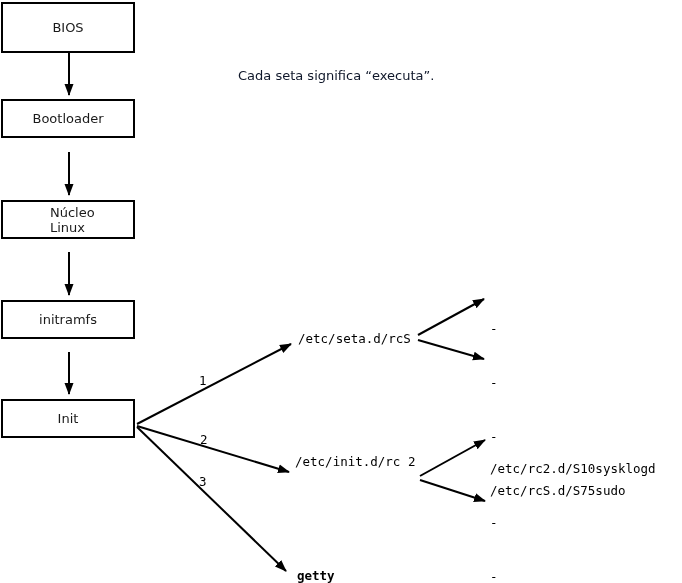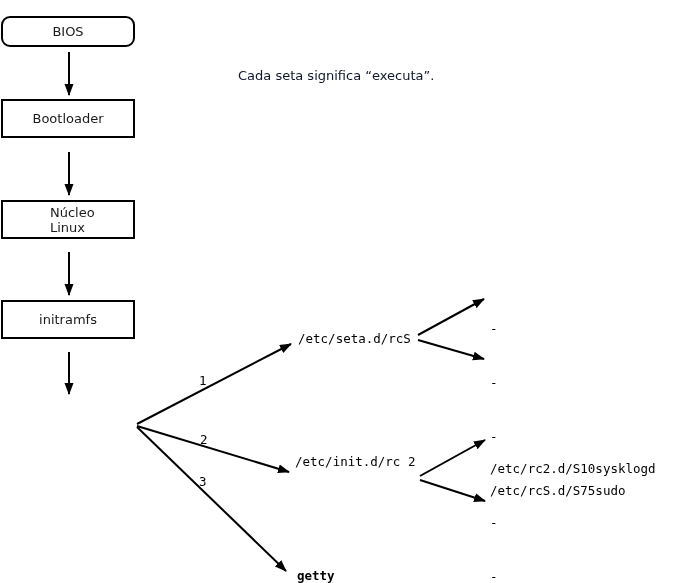--- a/index.html
+++ b/index.html
@@ -89,24 +89,25 @@
       <line x1="418" y1="335" x2="484" y2="299" marker-end="url(#ah)"></line>
       <line x1="418" y1="340" x2="484" y2="359" marker-end="url(#ah)"></line>
 
       <line x1="420" y1="476" x2="485" y2="440" marker-end="url(#ah)"></line>
       <line x1="420" y1="480" x2="485" y2="501" marker-end="url(#ah)"></line>
     </g>
   </svg>
 
   <div class="note">Cada seta significa “executa”.</div>
 
-  <div class="box" style="top:16px; height:31px;border-radius:9px;">BIOS</div>
+  <div class="box" style="top:2px; height:51px;">BIOS</div>
   <div class="box" style="top:99px;">Bootloader</div>
   <div class="box" style="top:200px;padding-left:47px;">Núcleo Linux</div>
   <div class="box" style="top:300px;">initramfs</div>
+  <div class="box" style="top:399px;">Init</div>
 
   <span class="arrow-num" style="left:199px; top:373px;">1</span>
   <span class="arrow-num" style="left:200px; top:432px;">2</span>
   <span class="arrow-num" style="left:199px; top:474px;">3</span>
 
   <span class="mono" style="left:298px; top:331px;">/etc/seta.d/rcS</span>
   <span class="mono" style="left:295px; top:454px;">/etc/init.d/rc 2</span>
   <span class="mono" style="left:297px; top:568px;font-weight:bold;">getty</span>
 
   <div class="script-group" style="top:284px;">

